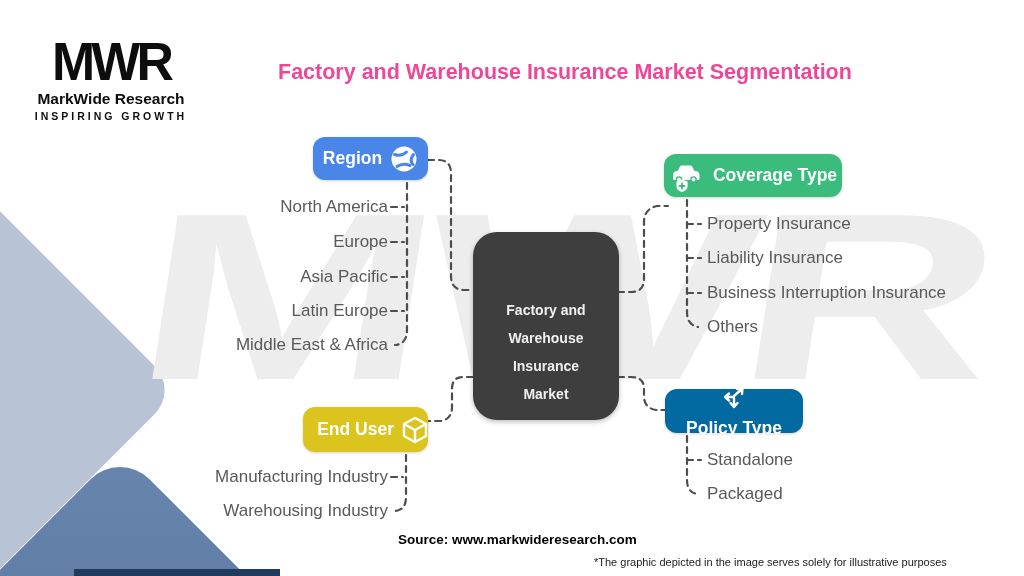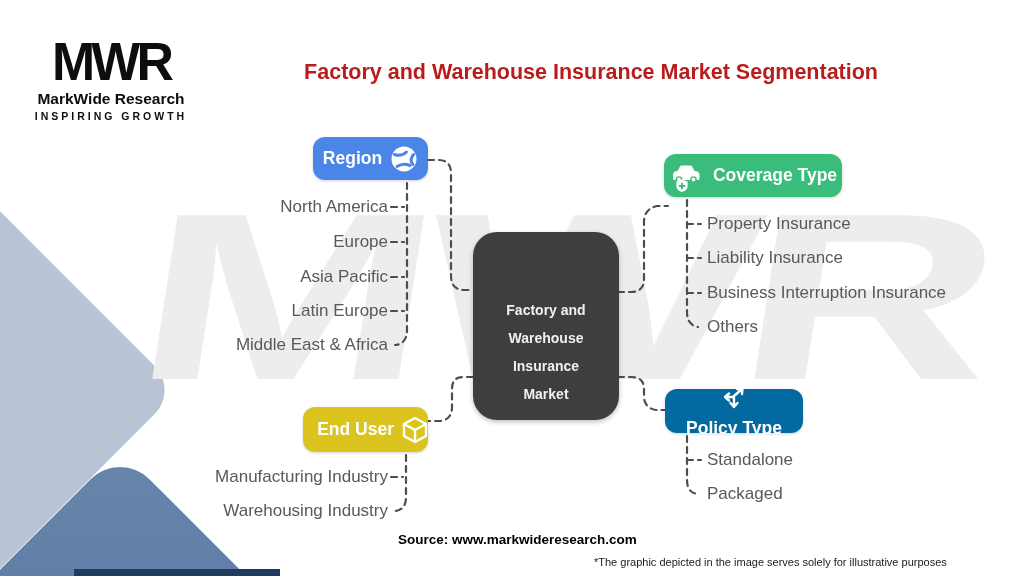--- a/index.html
+++ b/index.html
@@ -19,22 +19,22 @@
              font-weight:900;letter-spacing:-8px;color:#ededed;transform:scaleX(1.48) skewX(-6deg);
              transform-origin:left top;white-space:nowrap;user-select:none;}
 
   
   .logo{position:absolute;left:33px;top:33px;width:156px;z-index:2;text-align:center;color:#0d0d0d;}
   .logo-mark{font-size:54px;line-height:56px;font-weight:900;letter-spacing:-4px;transform:scaleX(.96);}
   .logo-name{font-size:15.5px;font-weight:800;margin-top:1px;}
   .logo-tagline{font-size:10.5px;font-weight:700;letter-spacing:3px;margin-top:2px;}
 
   
-  .title{position:absolute;left:278px;top:60px;width:600px;margin:0;z-index:2;text-align:right;
-         font-size:21.5px;font-weight:700;color:#b91c1c;}
+  .title{position:absolute;left:278px;top:60px;width:600px;margin:0;z-index:2;text-align:left;
+         font-size:21.5px;font-weight:700;color:#ec4899;}
 
   
   .connectors{position:absolute;left:0;top:0;z-index:1;pointer-events:none;}
   .connectors path{stroke:#4d4d4d;stroke-width:2.2;fill:none;stroke-linecap:round;
                    stroke-dasharray:6 5;}
 
   
   .center-node{position:absolute;left:473px;top:232px;width:146px;height:188px;z-index:2;
                background:#3e3e3e;border-radius:24px;display:flex;flex-direction:column;
                justify-content:flex-end;align-items:center;padding-bottom:12px;box-sizing:border-box;

